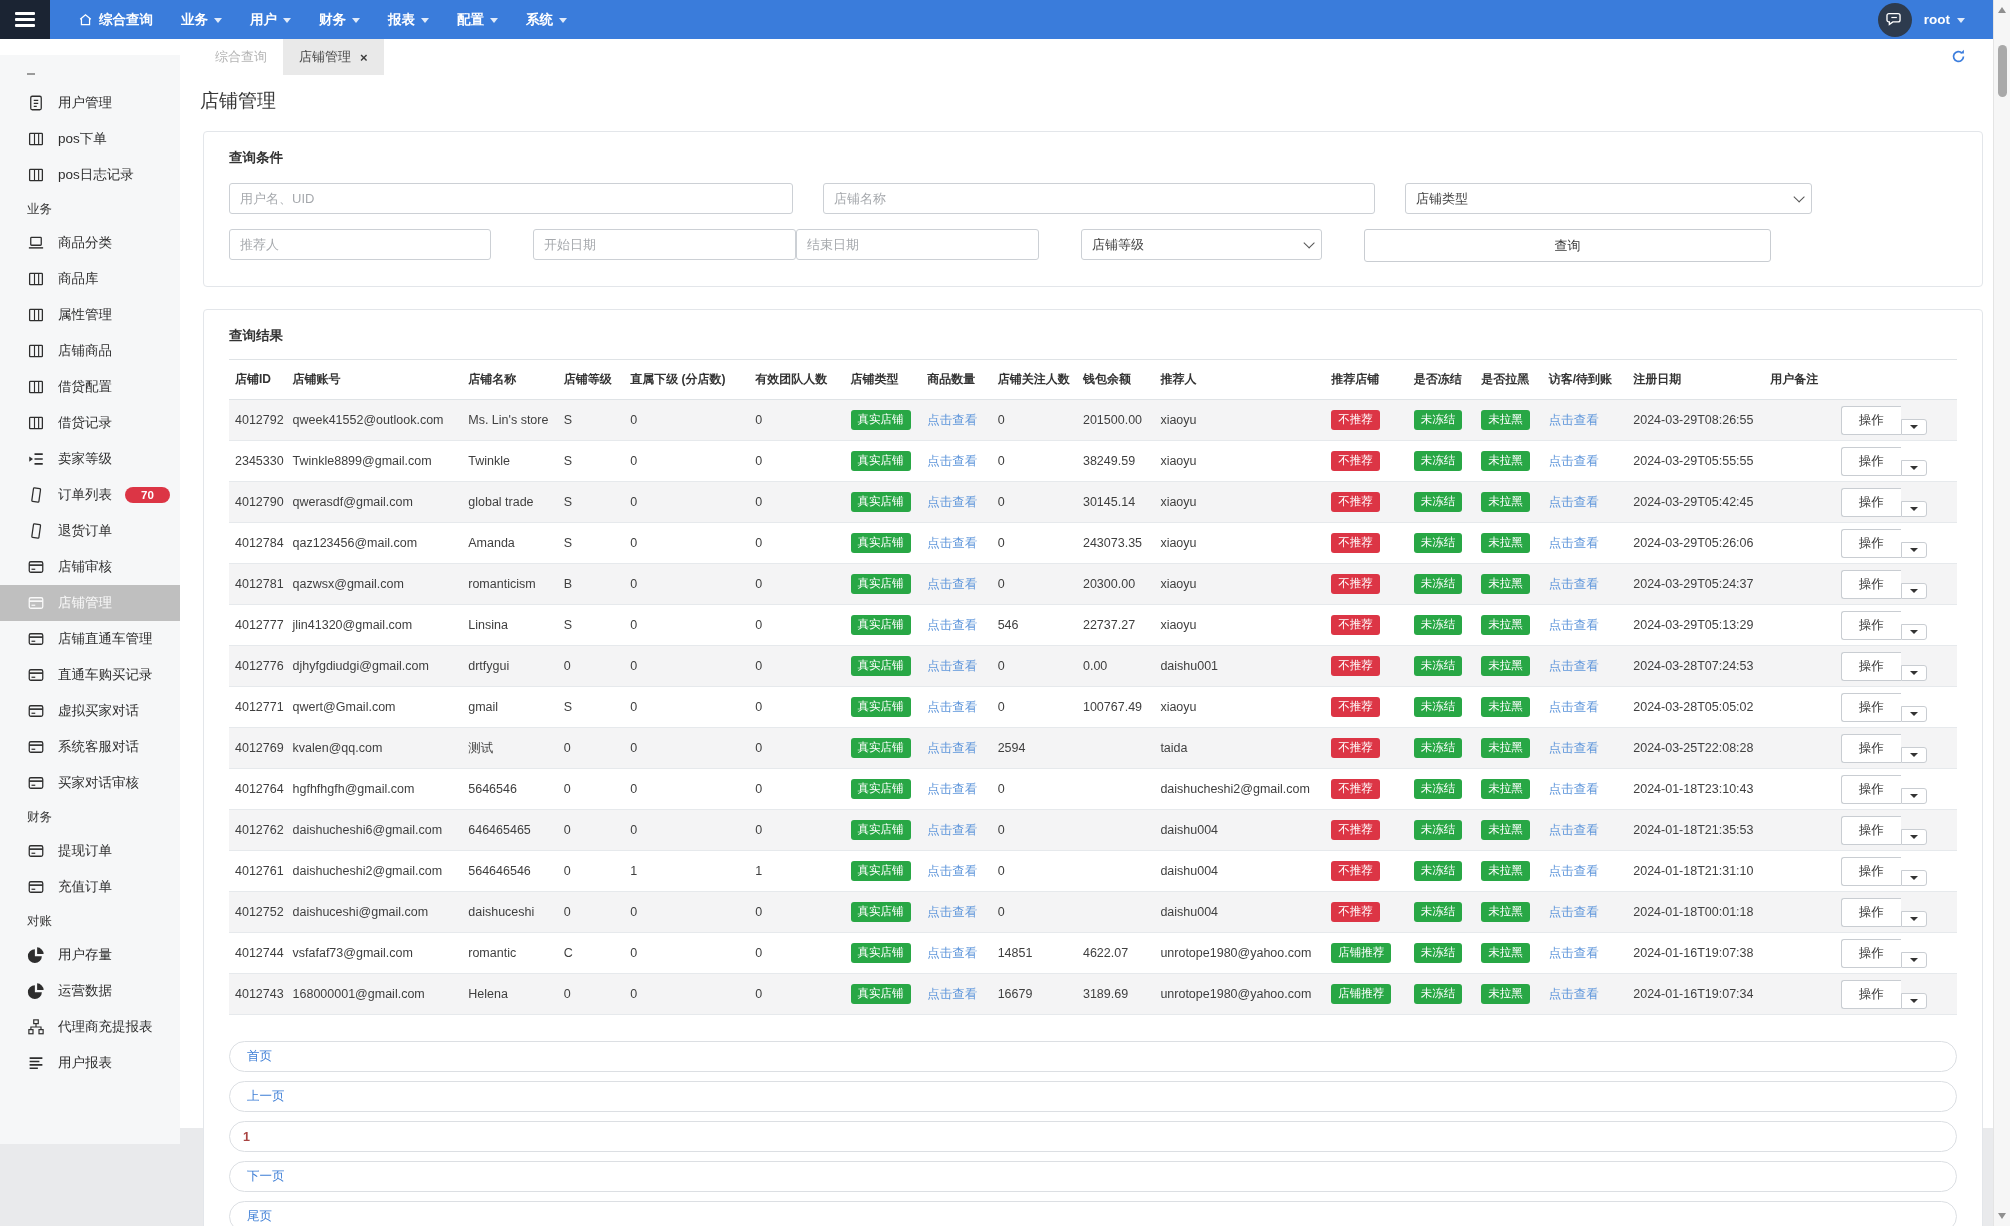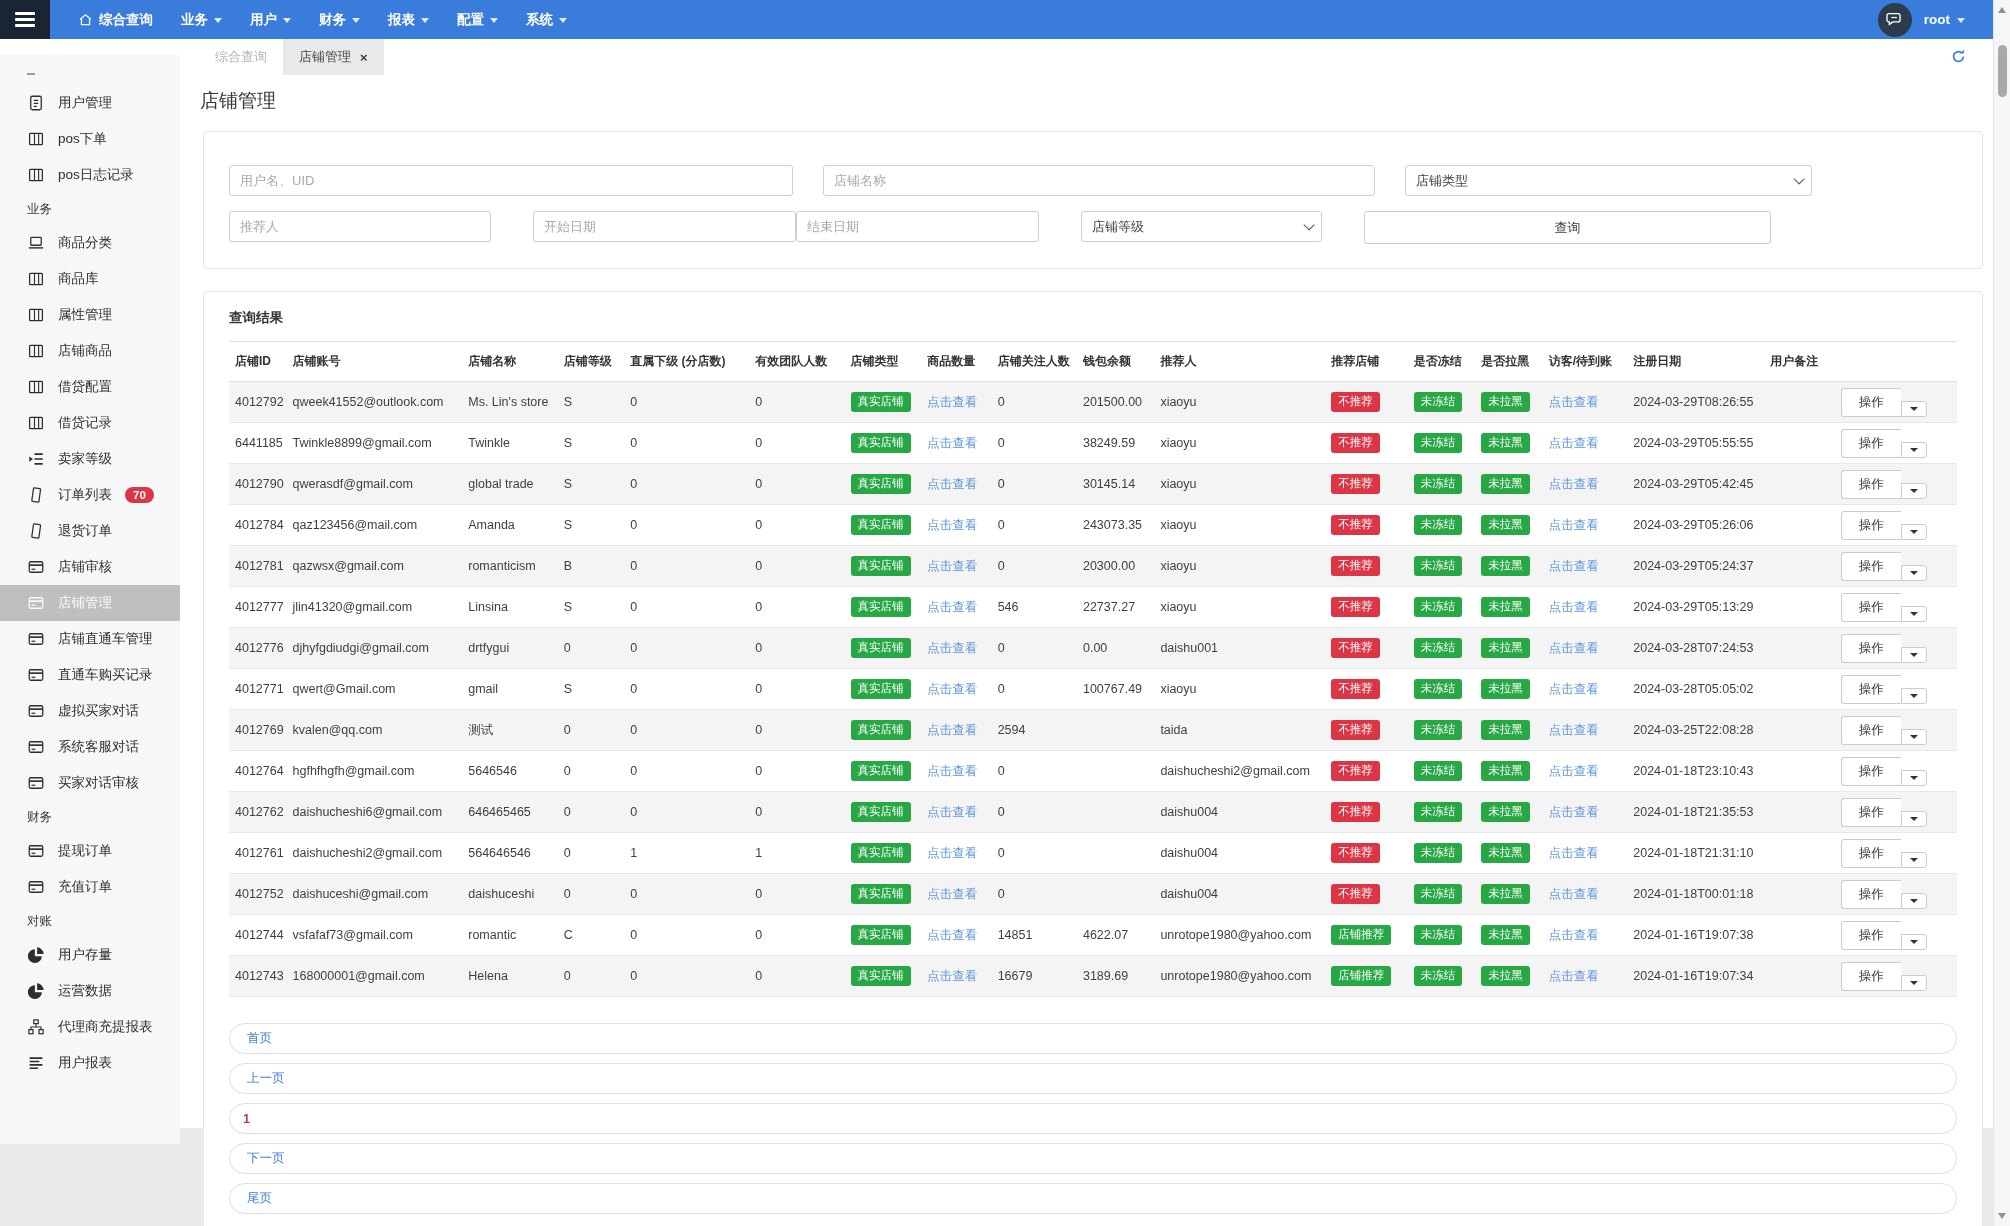--- a/index.html
+++ b/index.html
@@ -30,21 +30,21 @@
   .content-wrap { position:absolute; left:0; top:39px; width:1993px; height:1089px; border-bottom:1px solid #d8d8d8; background:#fff; }
 
   
   .sidebar { position:absolute; left:0; top:16px; width:180px; height:1089px; background:#f6f7f8; padding-top:12px; overflow:hidden; }
   .side-dash { width:8px; height:2px; background:#9b9b9b; margin:6px 0 10px 27px; }
   .side-label { height:32px; line-height:32px; padding-left:27px; font-size:12.5px; color:#3a3a3a; }
   .side-item { height:36px; display:flex; align-items:center; padding-left:27px; gap:13px; font-size:13.5px; color:#2e2e2e; cursor:pointer; white-space:nowrap; }
   .side-item .icn { flex:none; display:flex; }
   .side-item .icn svg { width:18px; height:18px; display:block; }
   .side-item.active { background:#bfbfbf; color:#fafafa; }
-  .side-badge { background:var(--badge_red,#dc3545); color:#fff; font-size:11.5px; border-radius:10px; padding:2px 8px; font-weight:700; }
+  .side-badge { background:var(--badge_red,#dc3545); color:#fff; font-size:11.5px; border-radius:10px; padding:2px 16px; font-weight:700; }
 
   
   .main { position:absolute; left:180px; top:0; width:1813px; height:1089px; background:#fff; }
   .tabbar { height:36px; display:flex; align-items:stretch; padding-left:19px; position:relative; }
   .tab { font-size:13px; color:#b5b5b5; padding:0 16px; display:flex; align-items:center; gap:9px; cursor:pointer; }
   .tab.active { background:#e9e9e9; color:#4a4a4a; }
   .tab-x { font-weight:700; color:#3c3c3c; font-size:13px; line-height:1; cursor:pointer; }
   .refresh { position:absolute; right:26px; top:9px; color:var(--accent,#3B7DDD); cursor:pointer; }
   .refresh svg { width:17px; height:17px; display:block; }
   .page-title { margin:13px 0 0 20px; font-size:19px; font-weight:500; color:#373737; }
@@ -406,20 +406,21 @@
         <span><svg viewBox="0 0 24 24">
               <path d="M19 12a7 7 0 1 1-2.05-4.95" fill="none" stroke="currentColor" stroke-width="2.4"></path>
               <path d="M19.6 2.6v5.2h-5.2z" fill="currentColor"></path>
             </svg></span>
       </div>
     </div>
 
     <h1 class="page-title">店铺管理</h1>
 
     <section class="card card-filter">
+      <div class="card-title">查询条件</div>
       <div class="f-row r1">
         <input class="f-input w-user" placeholder="用户名、UID" style="">
         <input class="f-input w-shop" placeholder="店铺名称" style="">
         <div class="f-select w-type">
           <span>店铺类型</span>
           <i class="chev"></i>
         </div>
       </div>
       <div class="f-row r2">
         <input class="f-input w-ref" placeholder="推荐人" style="">
@@ -498,21 +499,21 @@
               <td>2024-03-29T08:26:55</td>
               <td></td>
               <td><span class="act">
                   <button class="act-main">操作</button>
                   <button class="act-caret">
                     <i class="tri"></i>
                   </button>
                 </span></td>
             </tr>
             <tr>
-              <td>6441185</td>
+              <td>2345330</td>
               <td>Twinkle8899@gmail.com</td>
               <td>Twinkle</td>
               <td>S</td>
               <td>0</td>
               <td>0</td>
               <td><span class="badge green">真实店铺</span></td>
               <td><span class="link">点击查看</span></td>
               <td>0</td>
               <td>38249.59</td>
               <td>xiaoyu</td>

